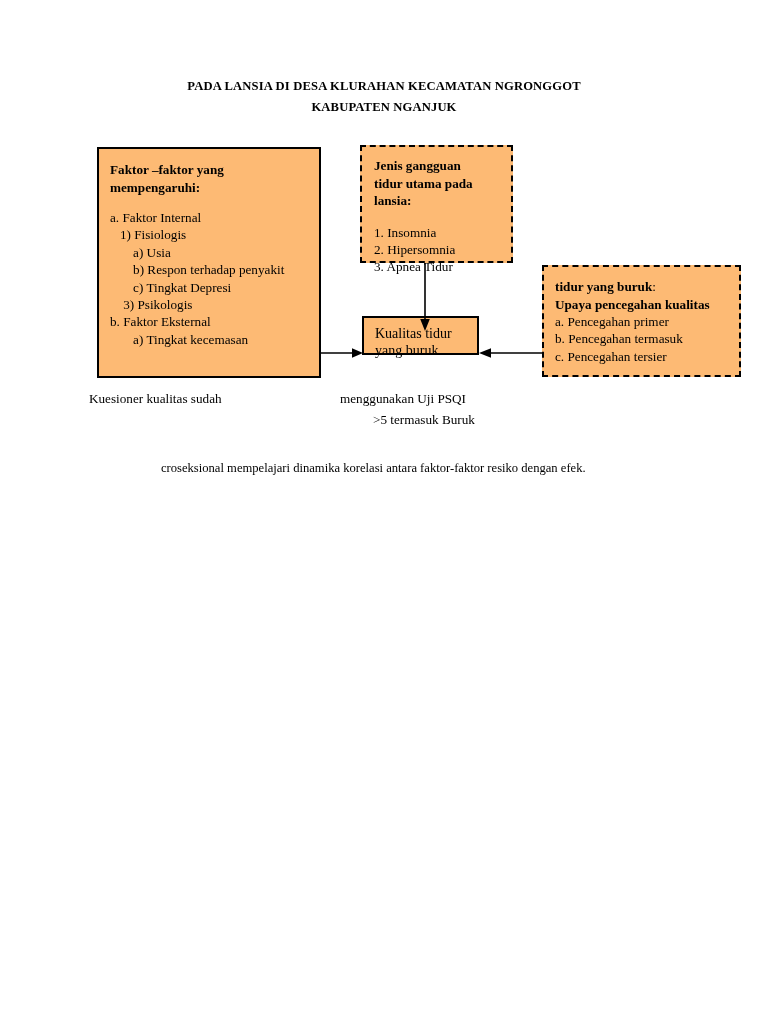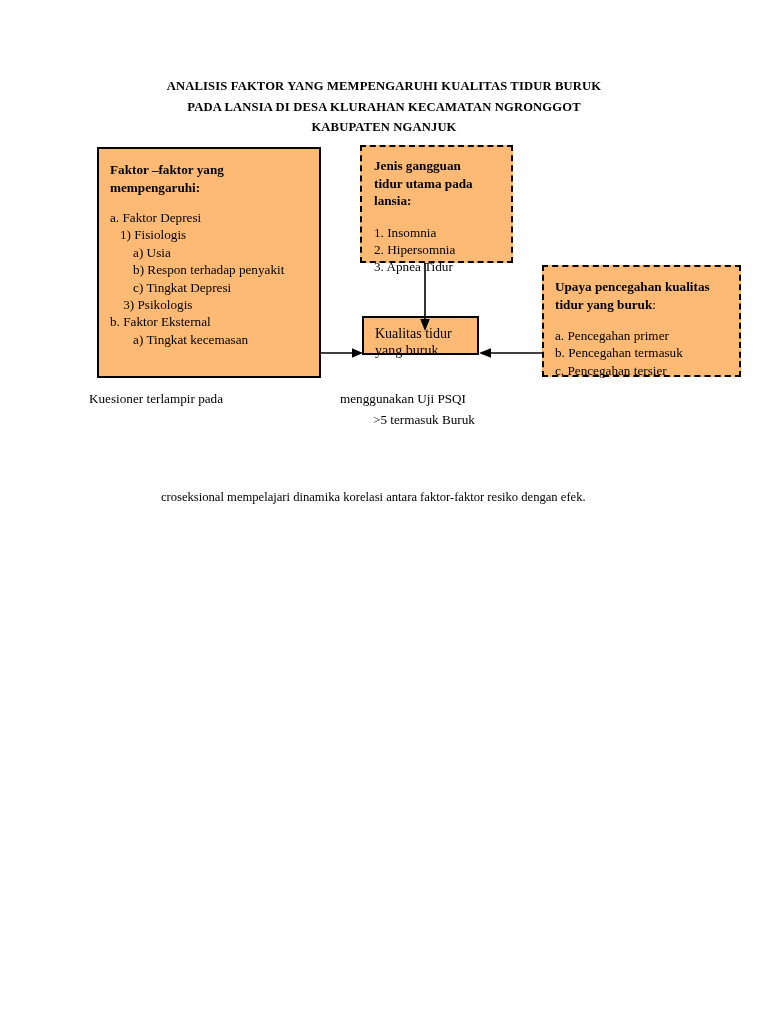--- a/index.html
+++ b/index.html
@@ -73,21 +73,21 @@
   #box-disorders .box-list { margin-top: 14px; }
 
   
   #box-prevention {
     left: 542px;
     top: 265px;
     width: 199px;
     height: 112px;
     padding: 11px 0 0 11px;
   }
-  #box-prevention .box-list { margin-top: 14px; }
+  #box-prevention .box-list { }
 
   
   #box-outcome {
     left: 362px;
     top: 316px;
     width: 117px;
     height: 39px;
     padding: 7px 0 0 11px;
     font-size: 14px;
     line-height: 17.4px;
@@ -114,39 +114,37 @@
   #caption-psqi { left: 340px; top: 388px; width: 220px; text-align: left; }
   #caption-psqi .l2 { padding-left: 33px; }
 
   #footnote {
     position: absolute;
     left: 161px;
     top: 459px;
     width: 560px;
     font-size: 12.6px;
     line-height: 18px;
-    margin-top: 29px;
   }
 </style>
 </head>
 <body>
 
 <div id="title-block">
-  <div>ANALISIS FAKTOR YANG MEMPENGARUHI KUALITAS TIDUR BURUK</div>
   <div>PADA LANSIA DI DESA KLURAHAN KECAMATAN NGRONGGOT</div>
   <div>KABUPATEN NGANJUK</div>
 </div>
 
 <div class="box box-solid" id="box-factors">
   <div class="box-heading">
     <div>Faktor –faktor yang</div>
     <div>mempengaruhi:</div>
   </div>
   <div class="box-list">
-    <div class="li">a. Faktor Depresi</div>
+    <div class="li">a. Faktor Internal</div>
     <div class="li">   1) Fisiologis</div>
     <div class="li">       a) Usia</div>
     <div class="li">       b) Respon terhadap penyakit</div>
     <div class="li">       c) Tingkat Depresi</div>
     <div class="li">    3) Psikologis</div>
     <div class="li">b. Faktor Eksternal</div>
     <div class="li">       a) Tingkat kecemasan</div>
   </div>
 </div>
 
@@ -158,22 +156,22 @@
   </div>
   <div class="box-list">
     <div class="li">1. Insomnia</div>
     <div class="li">2. Hipersomnia</div>
     <div class="li">3. Apnea Tidur</div>
   </div>
 </div>
 
 <div class="box box-dashed" id="box-prevention">
   <div class="box-heading">
+    <div><span>tidur yang buruk</span><span class="plain">:</span></div>
     <div>Upaya pencegahan kualitas</div>
-    <div><span>tidur yang buruk</span><span class="plain">:</span></div>
   </div>
   <div class="box-list">
     <div class="li">a. Pencegahan primer</div>
     <div class="li">b. Pencegahan termasuk</div>
     <div class="li">c. Pencegahan tersier</div>
   </div>
 </div>
 
 <div class="box box-solid" id="box-outcome">
   <div>Kualitas tidur</div>
@@ -189,21 +187,21 @@
   <line x1="64" y1="7" x2="11" y2="7" stroke="#000" stroke-width="1.6"></line>
   <polygon points="0,7 12,2.2 12,11.8" fill="#000"></polygon>
 </svg>
 
 <svg class="arrow" id="arrow-top-to-center" viewBox="0 0 14 68">
   <line x1="7" y1="0" x2="7" y2="57" stroke="#000" stroke-width="1.6"></line>
   <polygon points="7,68 2.2,56 11.8,56" fill="#000"></polygon>
 </svg>
 
 <div class="caption" id="caption-questionnaire">
-  <div>Kuesioner terlampir pada</div>
+  <div>Kuesioner kualitas sudah</div>
 </div>
 
 <div class="caption" id="caption-psqi">
   <div>menggunakan Uji PSQI</div>
   <div class="l2">&gt;5 termasuk Buruk</div>
 </div>
 
 <div id="footnote">croseksional mempelajari dinamika korelasi antara faktor-faktor resiko dengan efek.</div>
 
 </body></html>

